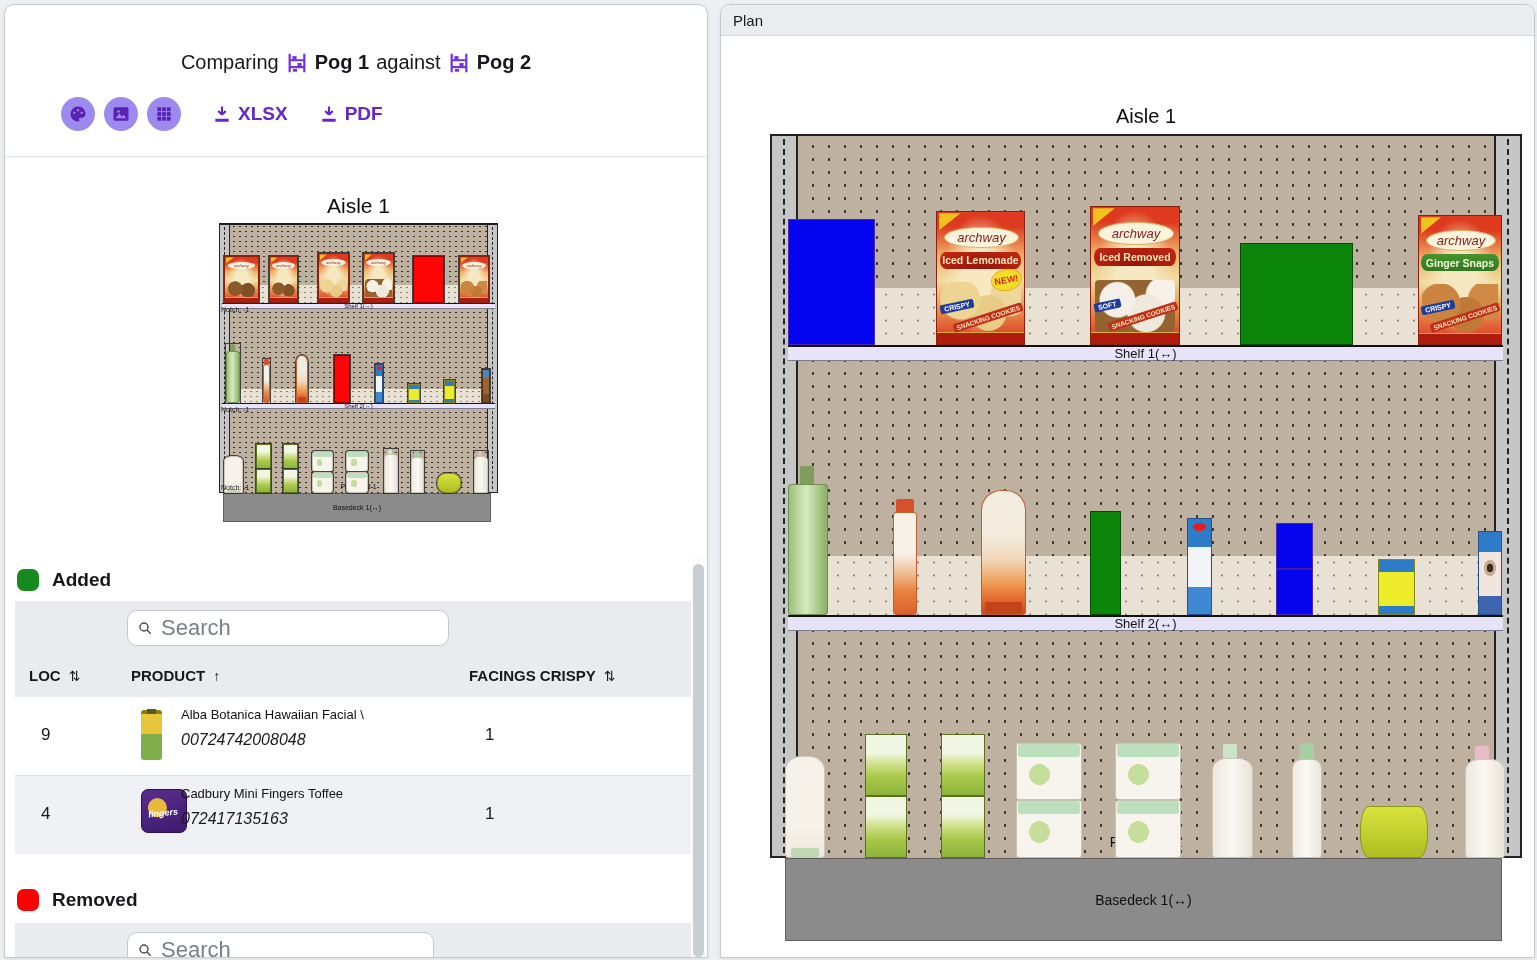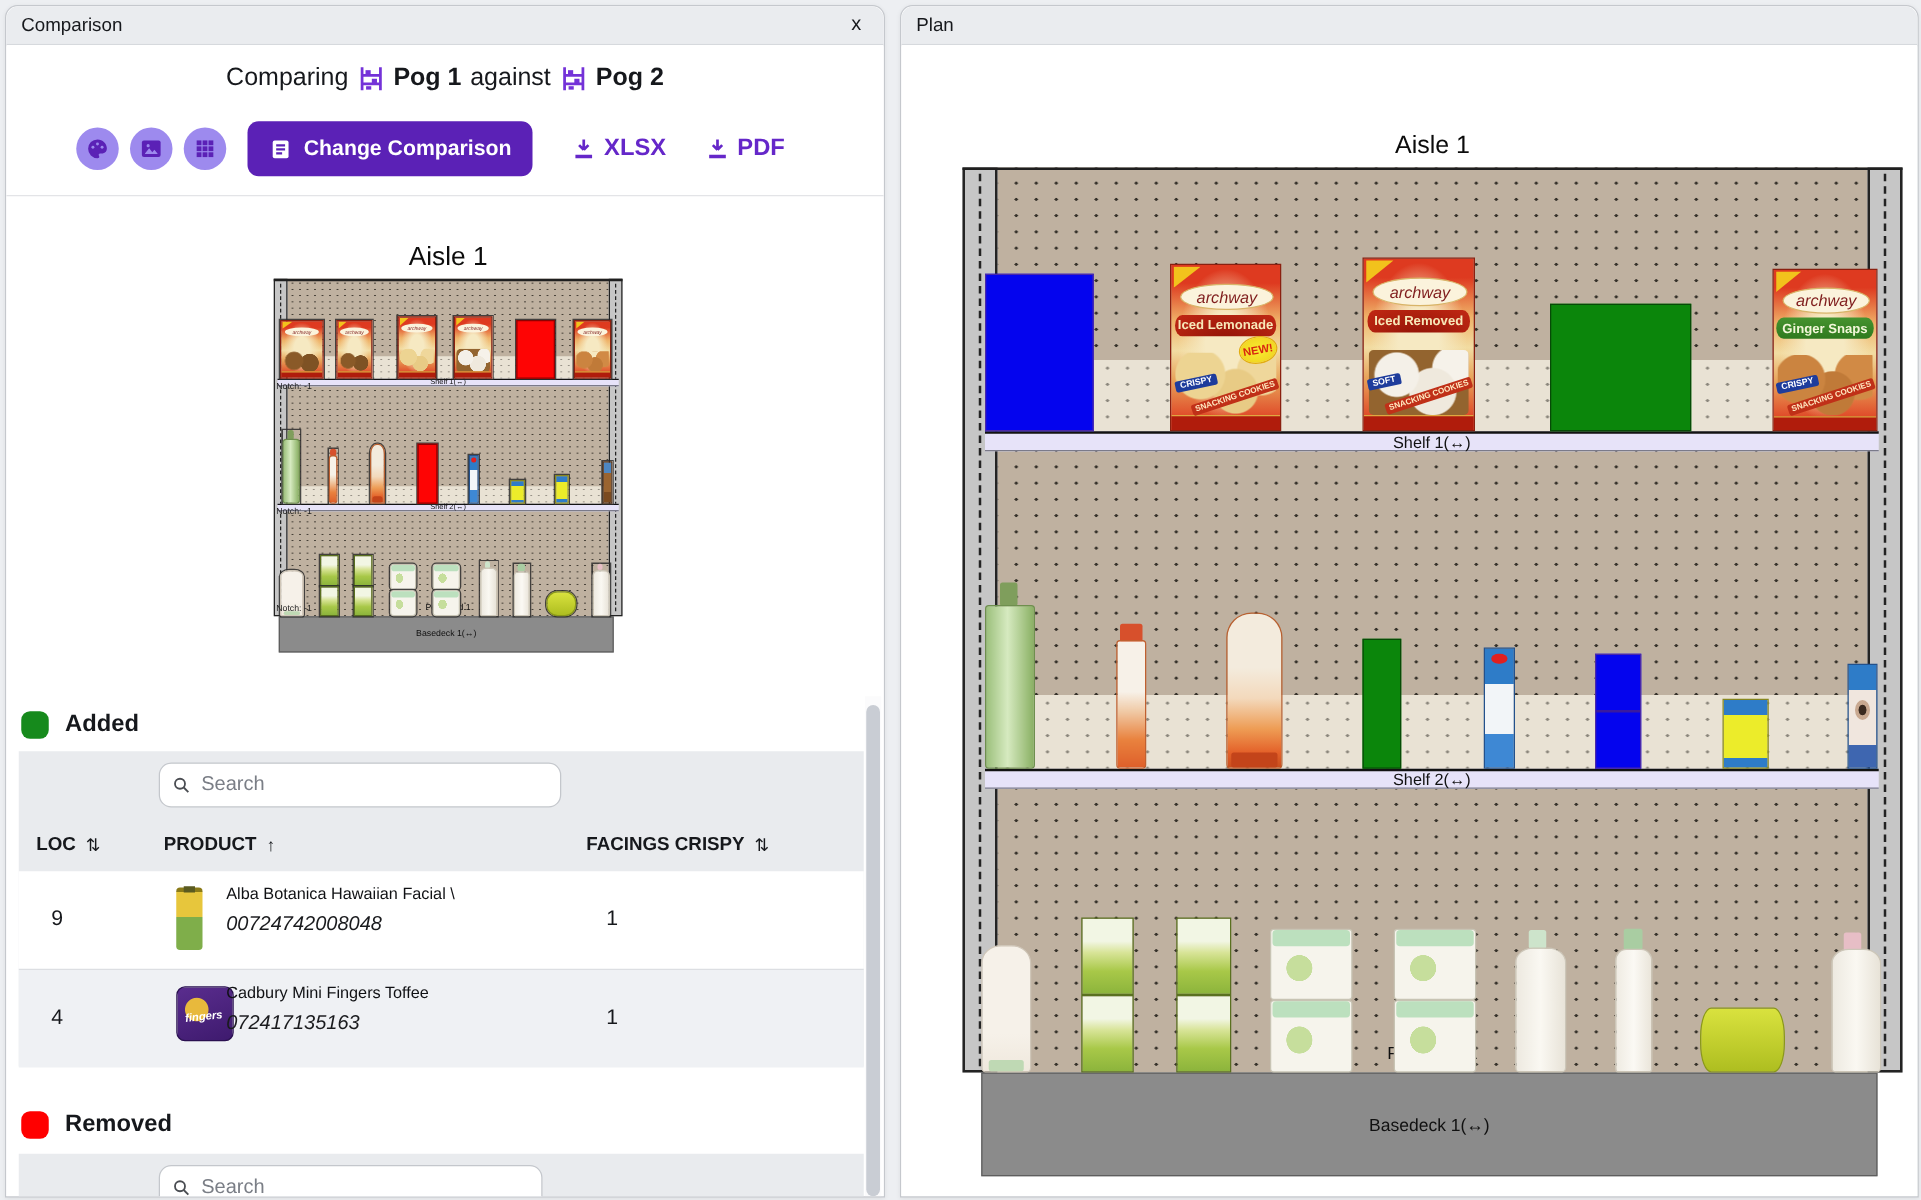--- a/index.html
+++ b/index.html
@@ -99,21 +99,21 @@
   .plan.big{left:49px;top:97px;width:752px;height:807px}
 
   
   .sec-head{position:absolute;left:12px;display:flex;align-items:center;gap:13px;font-size:19px;font-weight:700}
   .swatch{width:22px;height:22px;border-radius:7px}
   .sw-green{background:#168A1C}
   .sw-red{background:#FF0000}
   .tbl{position:absolute;left:10px;width:676px;background:#E9EBEE}
   .search-wrap{position:absolute;top:9px;left:112px;height:36px}
   .search-wrap svg{position:absolute;left:10px;top:10px;width:16px;height:16px}
-  .search-input{width:322px;height:36px;box-sizing:border-box;border:1px solid #C4C7CC;border-radius:10px;padding:0 10px 0 33px;font-size:16px;font-family:inherit;color:#701a75;background:#FFF;outline:none}
+  .search-input{width:322px;height:36px;box-sizing:border-box;border:1px solid #C4C7CC;border-radius:10px;padding:0 10px 0 33px;font-size:22px;font-family:inherit;color:#701a75;background:#FFF;outline:none}
   .search-input::placeholder{color:#7A7E86}
   .thead{position:absolute;top:56px;left:0;right:0;height:40px;font-size:15px;font-weight:700}
   .th{position:absolute;top:10px;display:flex;gap:8px;align-items:center;cursor:pointer}
   .sort-glyph{font-size:14px;font-weight:400}
   .rows{position:absolute;top:96px;left:0;right:0}
   .trow{position:relative;height:78px;background:#FFF;border-bottom:1px solid #DCDEE2}
   .trow:nth-child(2){background:#EFF1F4;border-bottom:0}
   .td-loc{position:absolute;left:26px;top:28px;font-size:17px}
   .td-img{position:absolute;left:126px;top:13px}
   .td-text{position:absolute;left:166px;top:10px}
@@ -125,24 +125,20 @@
   .cadbury-img{width:44px;height:42px;border-radius:7px;background:radial-gradient(circle at 35% 42%,#E8B93C 0 24%,transparent 26%),linear-gradient(160deg,#5A2D8E,#3E1A6E);border:1px solid #2A1050;position:relative;overflow:hidden}
   .cad-txt{position:absolute;left:6px;top:18px;color:#FFF;font-size:9px;font-style:italic;font-weight:700;transform:rotate(-6deg)}
   
   .sb-track{position:absolute;right:2px;top:520px;bottom:0;width:13px;background:#FBFBFC}
   .sb-thumb{position:absolute;left:1px;top:7px;width:11px;height:393px;background:#C9CDD4;border-radius:6px}
 </style>
 </head>
 <body>
 
 <div class="panel panel-left">
-  <div class="titlebar">
-    <span>Comparison</span>
-    <button class="close-btn">x</button>
-  </div>
   <div class="content">
 
     <div class="comparing">
       <span>Comparing</span>
       <svg width="22" height="22" viewBox="0 0 24 24">
           <g fill="none" stroke="#7432D8" stroke-width="2.4">
             <path d="M4 2v20M20 2v20"></path>
             <path d="M4 9h16M4 16.5h16"></path>
           </g>
           <g fill="#7432D8">
@@ -190,29 +186,20 @@
               <rect x="9.7" y="4" width="4.6" height="4.6"></rect>
               <rect x="15.4" y="4" width="4.6" height="4.6"></rect>
               <rect x="4" y="9.7" width="4.6" height="4.6"></rect>
               <rect x="9.7" y="9.7" width="4.6" height="4.6"></rect>
               <rect x="15.4" y="9.7" width="4.6" height="4.6"></rect>
               <rect x="4" y="15.4" width="4.6" height="4.6"></rect>
               <rect x="9.7" y="15.4" width="4.6" height="4.6"></rect>
               <rect x="15.4" y="15.4" width="4.6" height="4.6"></rect>
             </g>
           </svg>
-      </button>
-      <button class="cc-btn">
-        <svg width="19" height="19" viewBox="0 0 24 24">
-            <rect x="4" y="3" width="16" height="18" rx="2" fill="#FFF"></rect>
-            <g stroke="#5B21B6" stroke-width="2.2">
-              <path d="M7.5 8h9M7.5 12h9M7.5 16h6"></path>
-            </g>
-          </svg>
-        <span>Change Comparison</span>
       </button>
       <span class="dl-link">
         <svg width="20" height="20" viewBox="0 0 24 24" fill="none" stroke="#6527C9" stroke-width="2.6">
             <path d="M12 3v10m0 0l-4.5-4.5M12 13l4.5-4.5"></path>
             <path d="M4 19.5h16" stroke-width="3.4"></path>
           </svg>
         <span>XLSX</span>
       </span>
       <span class="dl-link">
         <svg width="20" height="20" viewBox="0 0 24 24" fill="none" stroke="#6527C9" stroke-width="2.6">

